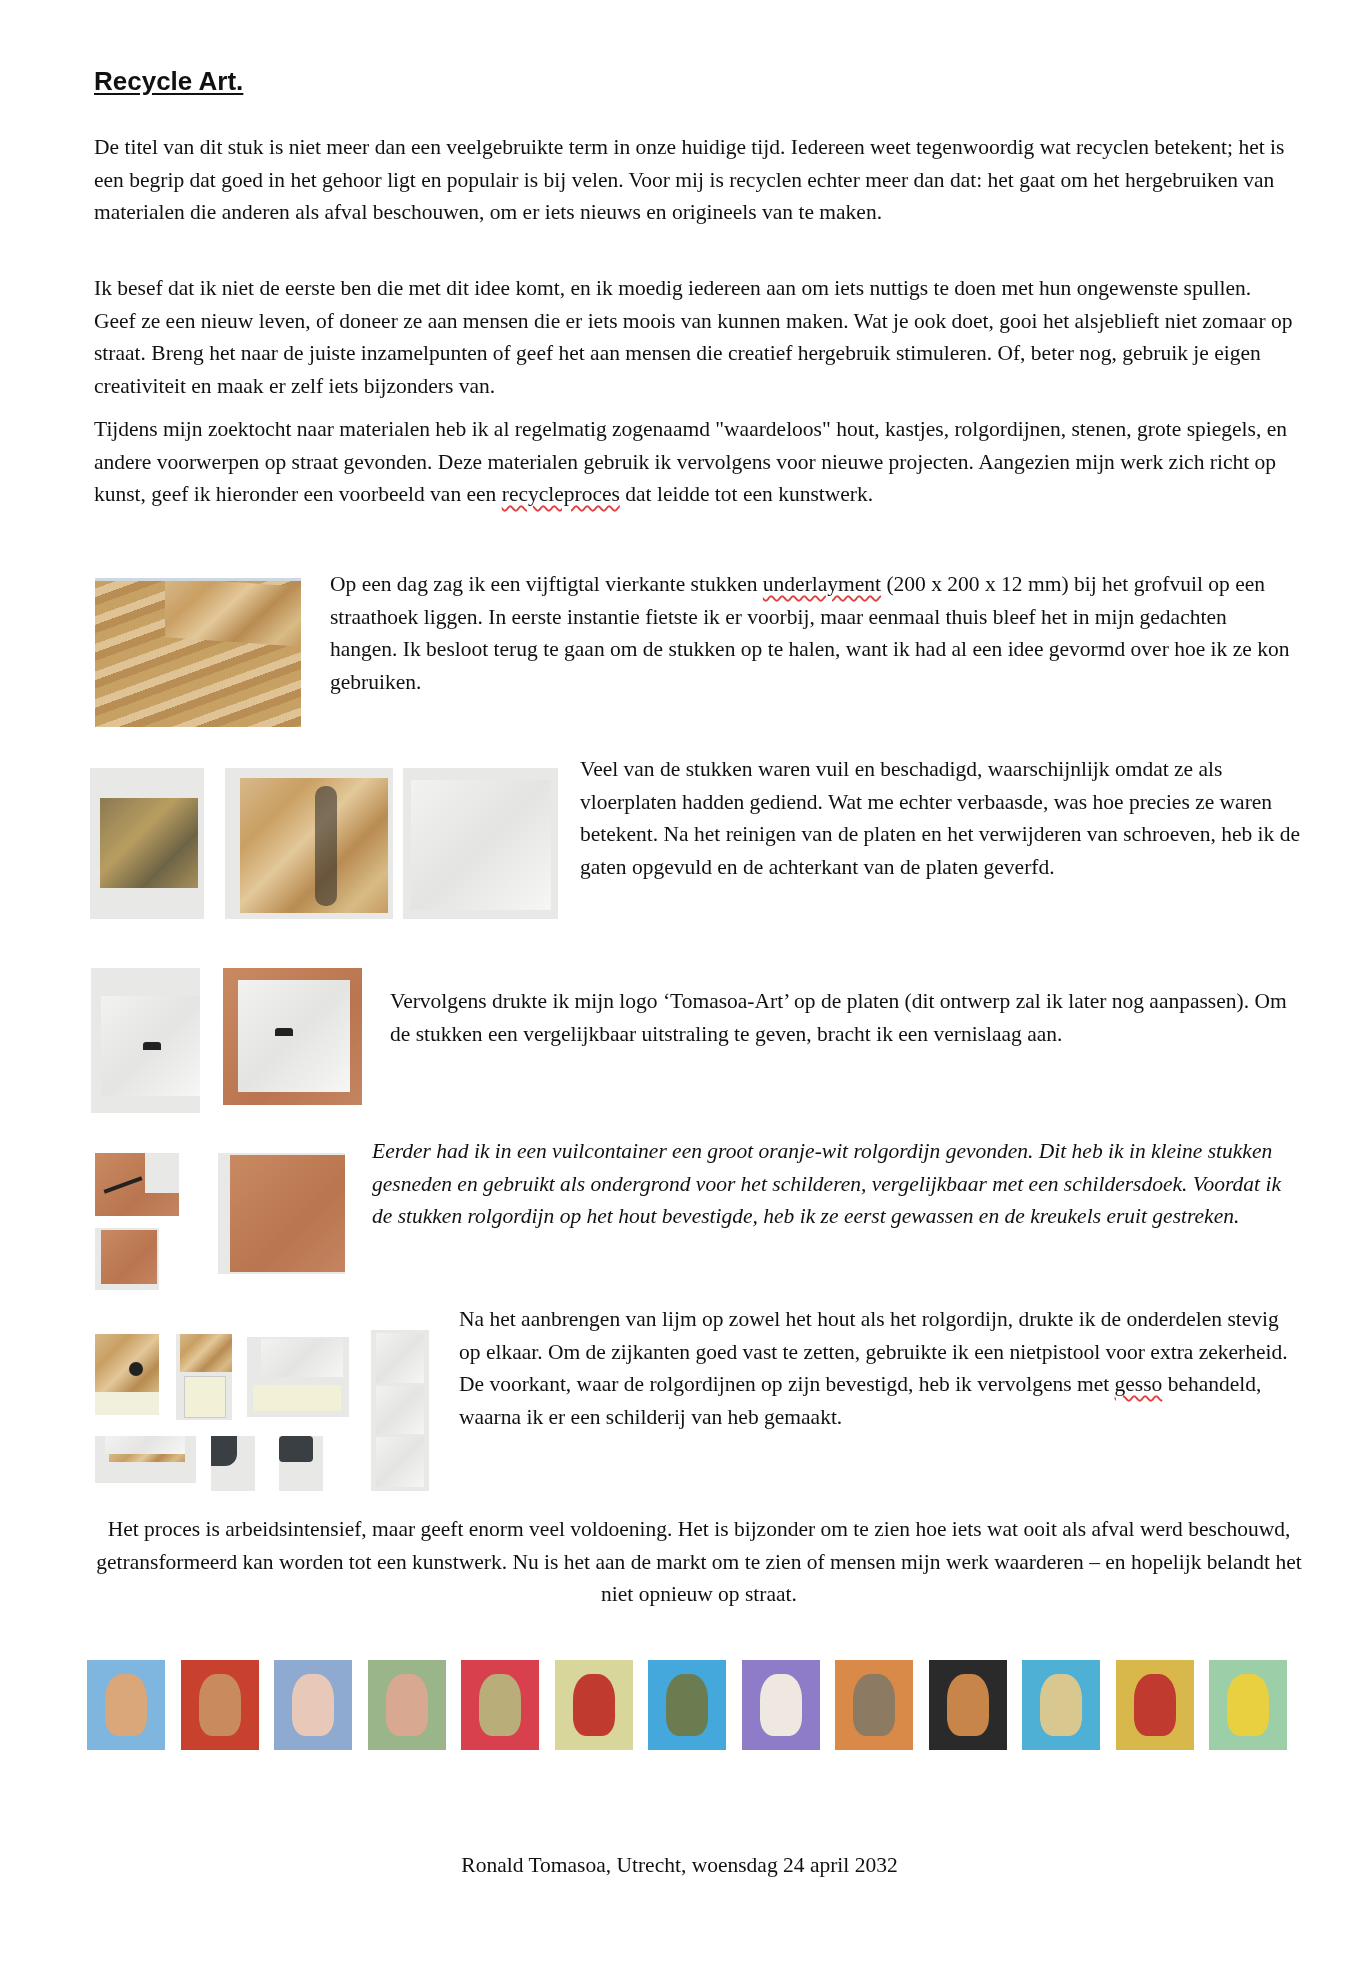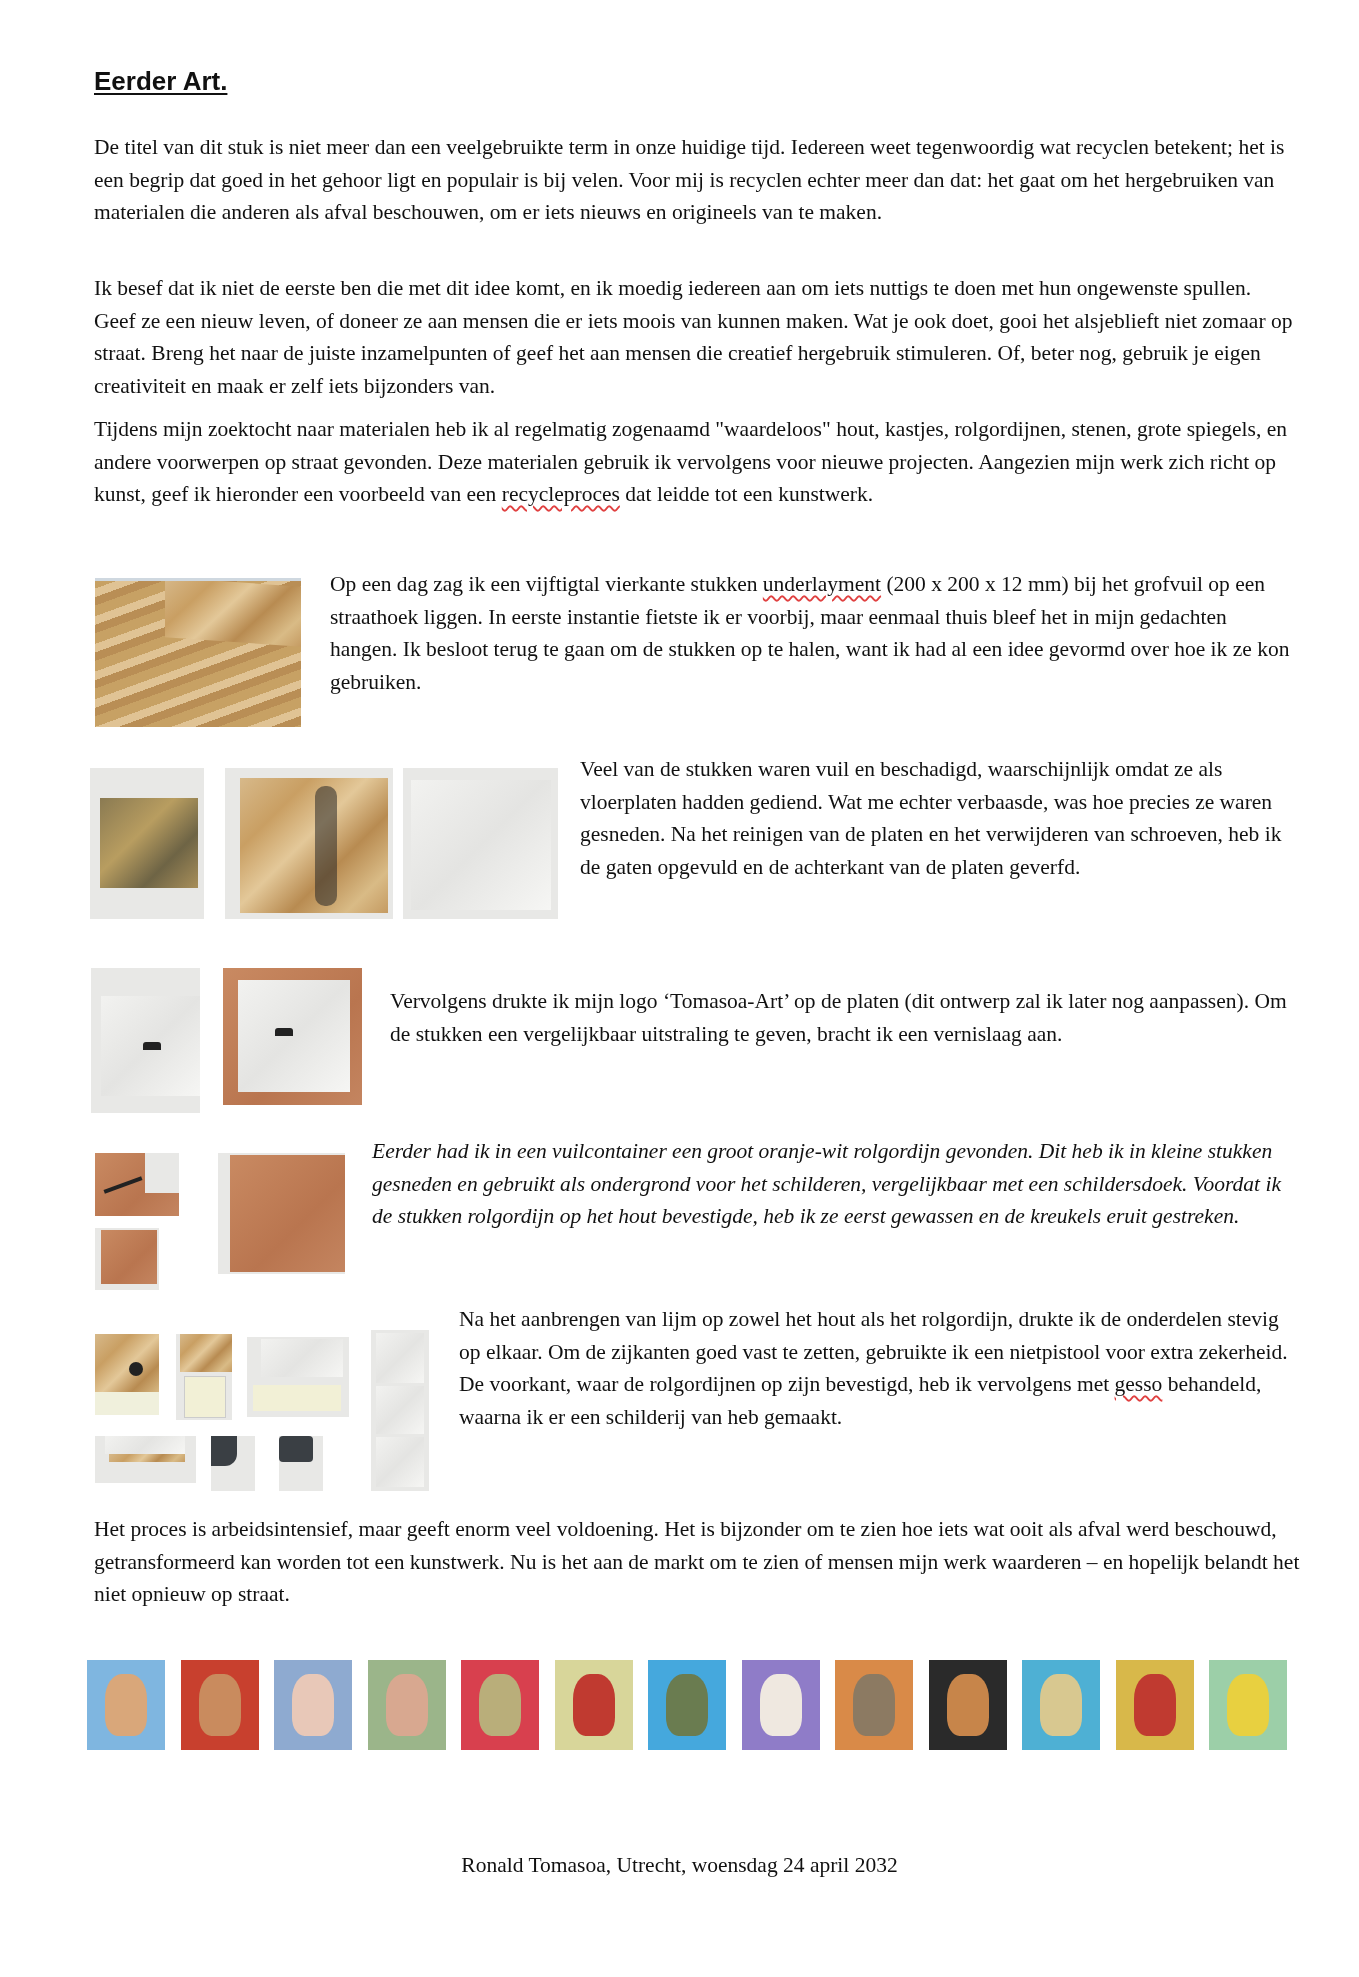--- a/index.html
+++ b/index.html
@@ -15,21 +15,21 @@
   .white { background: linear-gradient(135deg,#f2f2f0,#e4e4e2 50%,#f6f6f4); }
   .orange { background: linear-gradient(135deg,#c98a62,#b9754f 60%,#c48560); }
   .inner { position:absolute; }
   .logo { position:absolute; width:18px; height:8px; background:#222; border-radius:3px 3px 0 0; }
   .gal { position:absolute; top:1660px; height:90px; }
   .footer { position:absolute; top:1853px; left:0; width:1359px; text-align:center; font-size:21.5px; margin:0; }
 </style>
 </head>
 <body>
 
-<h1 class="title">Eerder Art.</h1>
+<h1 class="title">Recycle Art.</h1>
 
 <p class="p" style="left:94px; top:131px; width:1200px;">De titel van dit stuk is niet meer dan een veelgebruikte term in onze huidige tijd. Iedereen weet tegenwoordig wat recyclen betekent; het is een begrip dat goed in het gehoor ligt en populair is bij velen. Voor mij is recyclen echter meer dan dat: het gaat om het hergebruiken van materialen die anderen als afval beschouwen, om er iets nieuws en origineels van te maken.</p>
 <p class="p" style="left:94px; top:272px; width:1200px;">Ik besef dat ik niet de eerste ben die met dit idee komt, en ik moedig iedereen aan om iets nuttigs te doen met hun ongewenste spullen. Geef ze een nieuw leven, of doneer ze aan mensen die er iets moois van kunnen maken. Wat je ook doet, gooi het alsjeblieft niet zomaar op straat. Breng het naar de juiste inzamelpunten of geef het aan mensen die creatief hergebruik stimuleren. Of, beter nog, gebruik je eigen creativiteit en maak er zelf iets bijzonders van.</p>
 <p class="p" style="left:94px; top:413px; width:1200px;"><span>Tijdens mijn zoektocht naar materialen heb ik al regelmatig zogenaamd "waardeloos" hout, kastjes, rolgordijnen, stenen, grote spiegels, en andere voorwerpen op straat gevonden. Deze materialen gebruik ik vervolgens voor nieuwe projecten. Aangezien mijn werk zich richt op kunst, geef ik hieronder een voorbeeld van een </span><span class="sq">recycleproces</span><span> dat leidde tot een kunstwerk.</span></p>
 
 <div class="ph osb2" style="left:95px; top:578px; width:206px; height:149px;">
   <div class="inner osb" style="left:70px; top:4px; width:136px; height:60px; transform:skewY(4deg);"></div>
   <div class="inner" style="left:0; top:0; width:206px; height:3px; background:#cfd8e0;"></div>
 </div>
 <p class="p" style="left:330px; top:568px; width:960px;"><span>Op een dag zag ik een vijftigtal vierkante stukken </span><span class="sq">underlayment</span><span> (200 x 200 x 12 mm) bij het grofvuil op een straathoek liggen. In eerste instantie fietste ik er voorbij, maar eenmaal thuis bleef het in mijn gedachten hangen. Ik besloot terug te gaan om de stukken op te halen, want ik had al een idee gevormd over hoe ik ze kon gebruiken.</span></p>
@@ -37,21 +37,21 @@
 <div class="ph paper" style="left:90px; top:768px; width:114px; height:151px;">
   <div class="inner dirty" style="left:10px; top:30px; width:98px; height:90px;"></div>
 </div>
 <div class="ph paper" style="left:225px; top:768px; width:168px; height:151px;">
   <div class="inner osb" style="left:15px; top:10px; width:148px; height:135px;"></div>
   <div class="inner" style="left:90px; top:18px; width:22px; height:120px; background:rgba(40,40,40,0.55); border-radius:10px;"></div>
 </div>
 <div class="ph paper" style="left:403px; top:768px; width:155px; height:151px;">
   <div class="inner white" style="left:8px; top:12px; width:140px; height:130px;"></div>
 </div>
-<p class="p" style="left:580px; top:753px; width:720px;">Veel van de stukken waren vuil en beschadigd, waarschijnlijk omdat ze als vloerplaten hadden gediend. Wat me echter verbaasde, was hoe precies ze waren gesneden. Na het reinigen van de platen en het verwijderen van schroeven, heb ik de gaten opgevuld en de achterkant van de platen geverfd.</p>
+<p class="p" style="left:580px; top:753px; width:720px;">Veel van de stukken waren vuil en beschadigd, waarschijnlijk omdat ze als vloerplaten hadden gediend. Wat me echter verbaasde, was hoe precies ze waren betekent. Na het reinigen van de platen en het verwijderen van schroeven, heb ik de gaten opgevuld en de achterkant van de platen geverfd.</p>
 
 <div class="ph paper" style="left:91px; top:968px; width:109px; height:145px;">
   <div class="inner white" style="left:10px; top:28px; width:99px; height:100px;"></div>
   <div class="logo" style="left:52px; top:74px;"></div>
 </div>
 <div class="ph orange" style="left:223px; top:968px; width:139px; height:137px;">
   <div class="inner white" style="left:15px; top:12px; width:112px; height:112px;"></div>
   <div class="logo" style="left:52px; top:60px;"></div>
 </div>
 <p class="p" style="left:390px; top:985px; width:910px;">Vervolgens drukte ik mijn logo ‘Tomasoa-Art’ op de platen (dit ontwerp zal ik later nog aanpassen). Om de stukken een vergelijkbaar uitstraling te geven, bracht ik een vernislaag aan.</p>
@@ -90,21 +90,21 @@
   <div class="inner osb" style="left:14px; top:18px; width:76px; height:8px;"></div>
 </div>
 <div class="ph paper" style="left:211px; top:1436px; width:44px; height:55px;">
   <div class="inner" style="left:0; top:0; width:26px; height:30px; background:#3a3f44; border-radius:0 0 12px 0;"></div>
 </div>
 <div class="ph paper" style="left:279px; top:1436px; width:44px; height:55px;">
   <div class="inner" style="left:0; top:0; width:34px; height:26px; background:#3a3f44; border-radius:4px;"></div>
 </div>
 <p class="p" style="left:459px; top:1303px; width:840px;"><span>Na het aanbrengen van lijm op zowel het hout als het rolgordijn, drukte ik de onderdelen stevig op elkaar. Om de zijkanten goed vast te zetten, gebruikte ik een nietpistool voor extra zekerheid. De voorkant, waar de rolgordijnen op zijn bevestigd, heb ik vervolgens met </span><span class="sq">gesso</span><span> behandeld, waarna ik er een schilderij van heb gemaakt.</span></p>
 
-<p class="p" style="left:94px; top:1513px; width:1210px;">Het proces is arbeidsintensief, maar geeft enorm veel voldoening. Het is bijzonder om te zien hoe iets wat ooit als afval werd beschouwd, getransformeerd kan worden tot een kunstwerk. Nu is het aan de markt om te zien of mensen mijn werk waarderen – en hopelijk belandt het niet opnieuw op straat.</p>
+<p class="p" style="left:94px; top:1513px; width:1210px;text-align:center;">Het proces is arbeidsintensief, maar geeft enorm veel voldoening. Het is bijzonder om te zien hoe iets wat ooit als afval werd beschouwd, getransformeerd kan worden tot een kunstwerk. Nu is het aan de markt om te zien of mensen mijn werk waarderen – en hopelijk belandt het niet opnieuw op straat.</p>
 
 <div id="gallery">
     <div class="gal" style="left: 87px; width: 78px; background: rgb(127, 182, 224);">
       <div style="position: absolute; left: 18px; top: 14px; width: 42px; height: 62px; border-radius: 40% 40% 30% 30%; background: rgb(217, 167, 122);"></div>
     </div>
     <div class="gal" style="left: 180.5px; width: 78px; background: rgb(200, 64, 46);">
       <div style="position: absolute; left: 18px; top: 14px; width: 42px; height: 62px; border-radius: 40% 40% 30% 30%; background: rgb(201, 139, 94);"></div>
     </div>
     <div class="gal" style="left: 274px; width: 78px; background: rgb(142, 170, 208);">
       <div style="position: absolute; left: 18px; top: 14px; width: 42px; height: 62px; border-radius: 40% 40% 30% 30%; background: rgb(232, 200, 184);"></div>

